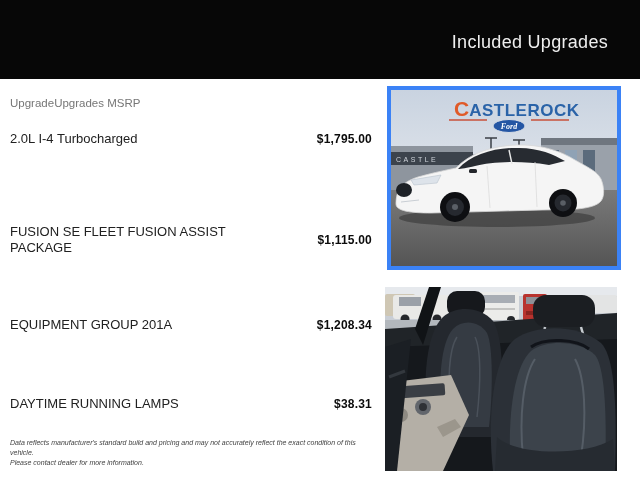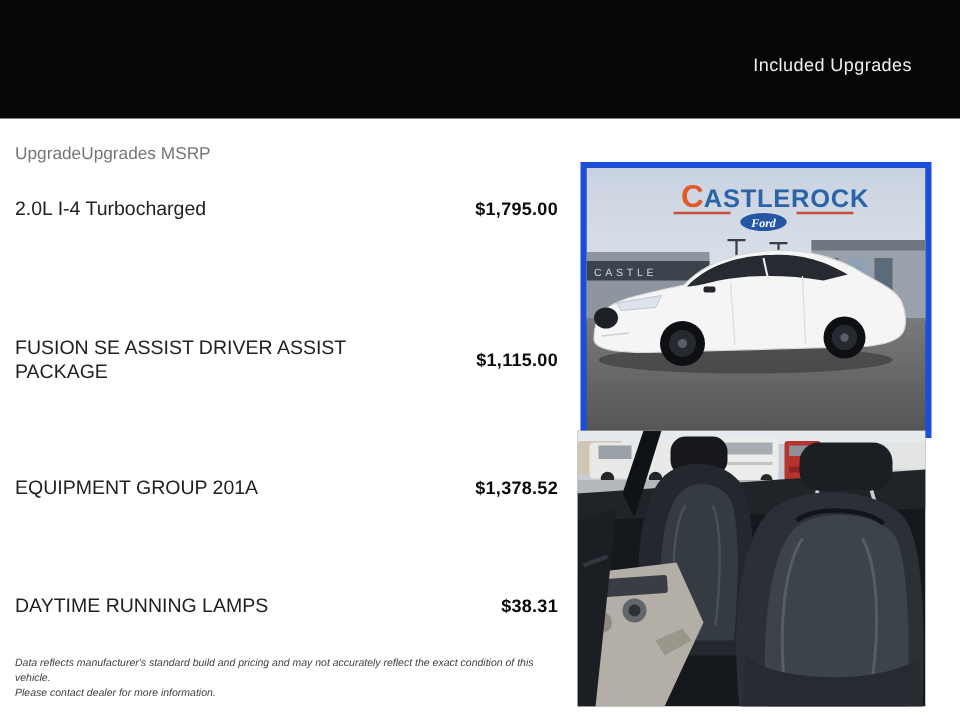--- a/index.html
+++ b/index.html
@@ -3,41 +3,41 @@
 <meta charset="utf-8">
 <style>
   * { margin:0; padding:0; box-sizing:border-box; }
   html,body { width:640px; height:480px; background:#ffffff; overflow:hidden;
               font-family:"Liberation Sans", sans-serif; }
   .stage { position:relative; width:640px; height:480px; background:#ffffff; }
 
   
   .header-bar { position:absolute; left:0; top:0; width:640px; height:79px;
                 background:#070707; display:flex; align-items:center; justify-content:flex-end; }
-  .page-title { color:#efefef; font-size:12px; font-weight:400; letter-spacing:.3px;
+  .page-title { color:#efefef; font-size:18px; font-weight:400; letter-spacing:.3px;
                 padding-right:32px; padding-top:6px; }
 
   
   .table-panel { position:absolute; left:10px; top:79px; width:362px; height:401px; }
   .col-headers { position:absolute; left:0; top:18px; width:362px; display:flex;
                  justify-content:flex-start; color:#767676; font-size:11.5px; }
   .t-row { position:absolute; left:0; width:362px; display:flex; align-items:center; }
   .row-1 { top:44px;  height:32px; }
   .row-2 { top:141px; height:40px; }
   .row-3 { top:230px; height:32px;gap:20px; }
   .row-4 { top:309px; height:32px; }
   .cell-name  { width:272px; font-size:13px; line-height:16px; color:#212121; }
   .cell-price { flex:1; text-align:right; font-size:12px; font-weight:700; color:#0b0b0b;
                 letter-spacing:.2px; }
   .disclaimer { position:absolute; left:0; top:359px; width:362px; color:#3f3f3f;
                 font-size:7px; font-style:italic; line-height:10px; }
 
   
   .photo-ext { position:absolute; left:387px; top:86px; width:234px; height:184px;
-               background:#1d4ed8; padding:4px;margin-top:22px; }
+               background:#3b82f6; padding:4px; }
   .photo-int { position:absolute; left:385px; top:287px; width:232px; height:184px; }
   .photo-ext svg, .photo-int svg { display:block; }
 </style>
 </head>
 <body>
 
 <div class="stage">
 
   <div class="header-bar">
     <div class="page-title">Included Upgrades</div>
@@ -47,26 +47,26 @@
     <div class="col-headers">
       <span>Upgrade</span>
       <span>Upgrades MSRP</span>
     </div>
 
     <div class="t-row row-1">
       <div class="cell-name">2.0L I-4 Turbocharged</div>
       <div class="cell-price">$1,795.00</div>
     </div>
     <div class="t-row row-2">
-      <div class="cell-name">FUSION SE ASSIST DRIVER ASSIST PACKAGE</div>
+      <div class="cell-name">FUSION SE FLEET FUSION ASSIST PACKAGE</div>
       <div class="cell-price">$1,115.00</div>
     </div>
     <div class="t-row row-3">
       <div class="cell-name">EQUIPMENT GROUP 201A</div>
-      <div class="cell-price">$1,378.52</div>
+      <div class="cell-price">$1,208.34</div>
     </div>
     <div class="t-row row-4">
       <div class="cell-name">DAYTIME RUNNING LAMPS</div>
       <div class="cell-price">$38.31</div>
     </div>
 
     <div class="disclaimer">
       <div>Data reflects manufacturer's standard build and pricing and may not accurately reflect the exact condition of this vehicle.</div>
       <div>Please contact dealer for more information.</div>
     </div>

